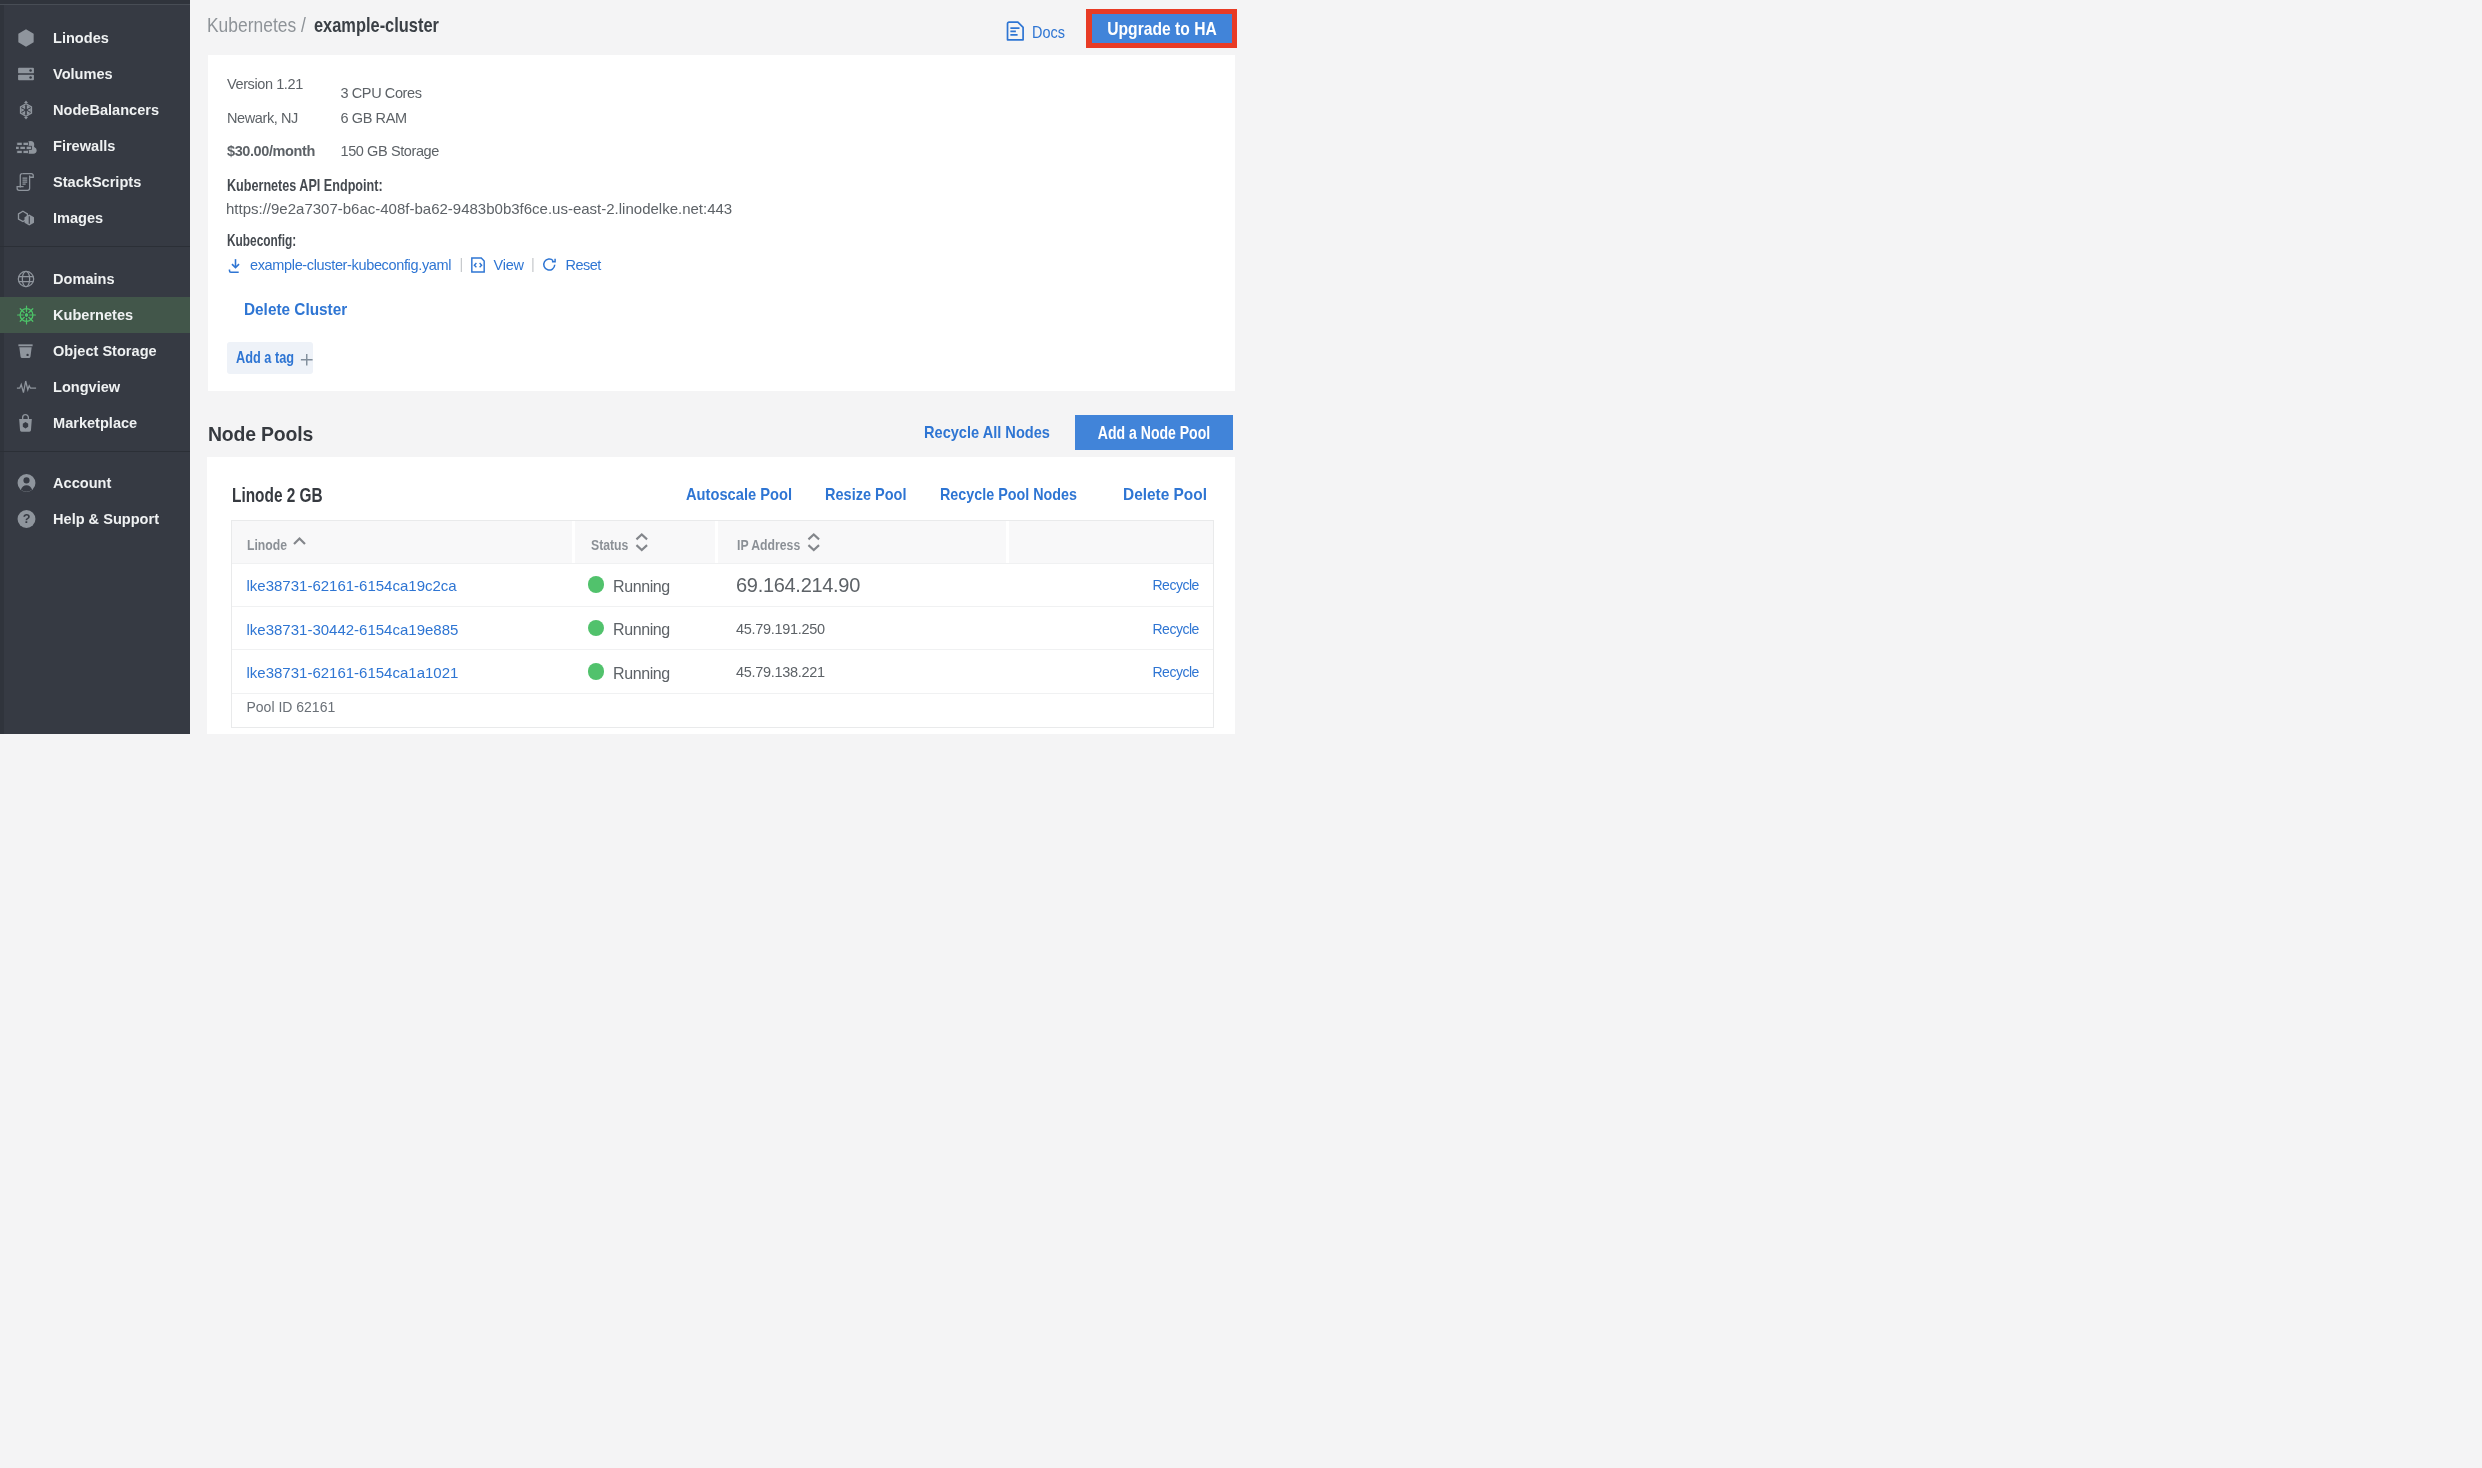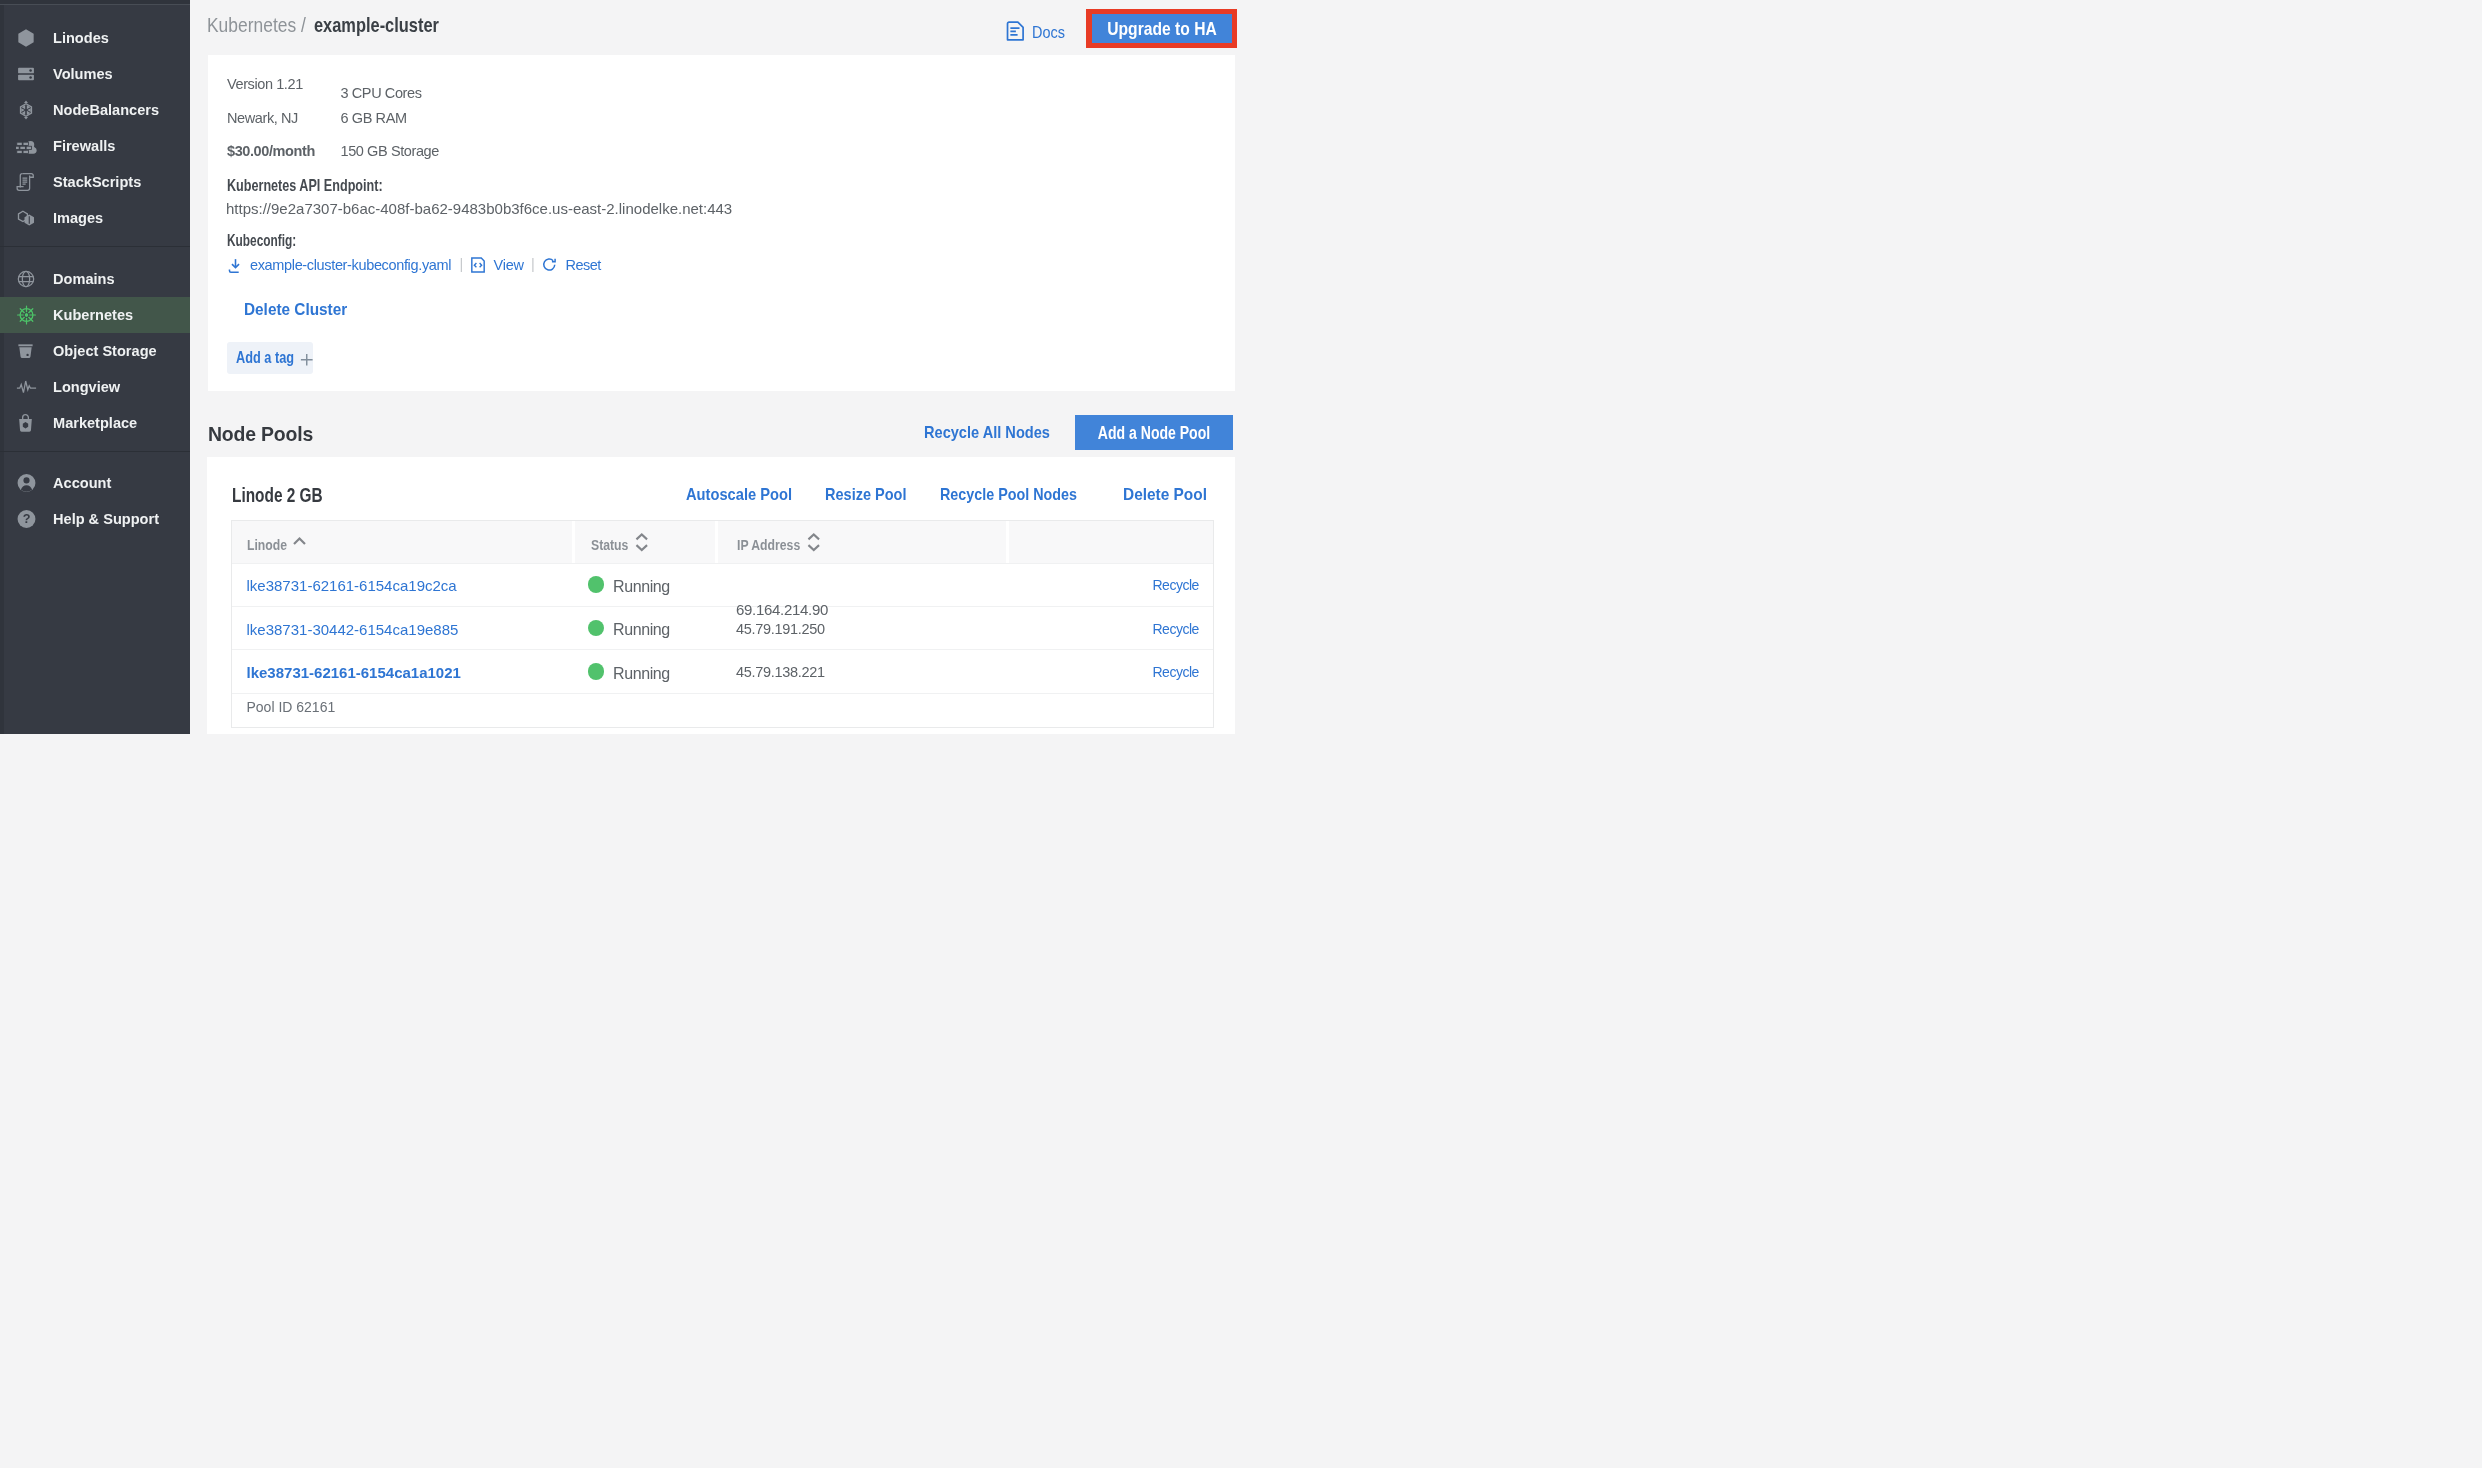--- a/index.html
+++ b/index.html
@@ -273,29 +273,29 @@
     </svg>
 
   <div class="trow" style="top:562.5px; height:43.5px;"></div>
   <div class="trow" style="top:606px; height:43px;"></div>
   <div class="trow" style="top:649px; height:43.5px;"></div>
   <div class="trow" style="top:692.5px; height:35.5px;"></div>
 
   <div class="cell blue" style="left:246.5px; top:577.4px; font-size:15px;">lke38731-62161-6154ca19c2ca</div>
   <div class="dot" style="left:587.5px; top:576.25px;"></div>
   <div class="cell" style="left:613px; top:577.9px; letter-spacing:-0.4px;">Running</div>
-  <div class="cell" style="left:736px; top:577.4px; font-size:15px; letter-spacing:-0.3px;margin-top:24px;">69.164.214.90</div>
+  <div class="cell" style="left:736px; top:577.4px; font-size:20px; letter-spacing:-0.3px;">69.164.214.90</div>
   <div class="cell blue" style="left:1152.5px; top:577px; font-size:14px; letter-spacing:-0.5px;">Recycle</div>
 
   <div class="cell blue" style="left:246.5px; top:620.9px; font-size:15px;">lke38731-30442-6154ca19e885</div>
   <div class="dot" style="left:587.5px; top:619.75px;"></div>
   <div class="cell" style="left:613px; top:621.4px; letter-spacing:-0.4px;">Running</div>
   <div class="cell" style="left:736px; top:620.9px; font-size:14.5px; letter-spacing:-0.3px;">45.79.191.250</div>
   <div class="cell blue" style="left:1152.5px; top:620.5px; font-size:14px; letter-spacing:-0.5px;">Recycle</div>
 
-  <div class="cell blue" style="left:246.5px; top:664.4px; font-size:15px;font-weight:bold;">lke38731-62161-6154ca1a1021</div>
+  <div class="cell blue" style="left:246.5px; top:664.4px; font-size:15px;">lke38731-62161-6154ca1a1021</div>
   <div class="dot" style="left:587.5px; top:663.25px;"></div>
   <div class="cell" style="left:613px; top:664.9px; letter-spacing:-0.4px;">Running</div>
   <div class="cell" style="left:736px; top:664.4px; font-size:14.5px; letter-spacing:-0.3px;">45.79.138.221</div>
   <div class="cell blue" style="left:1152.5px; top:664px; font-size:14px; letter-spacing:-0.5px;">Recycle</div>
 
   <div class="cell" style="left:246.5px; top:698.5px; color:#6a7077; font-size:14px;">Pool ID 62161</div>
 </div>
 
 </body></html>

